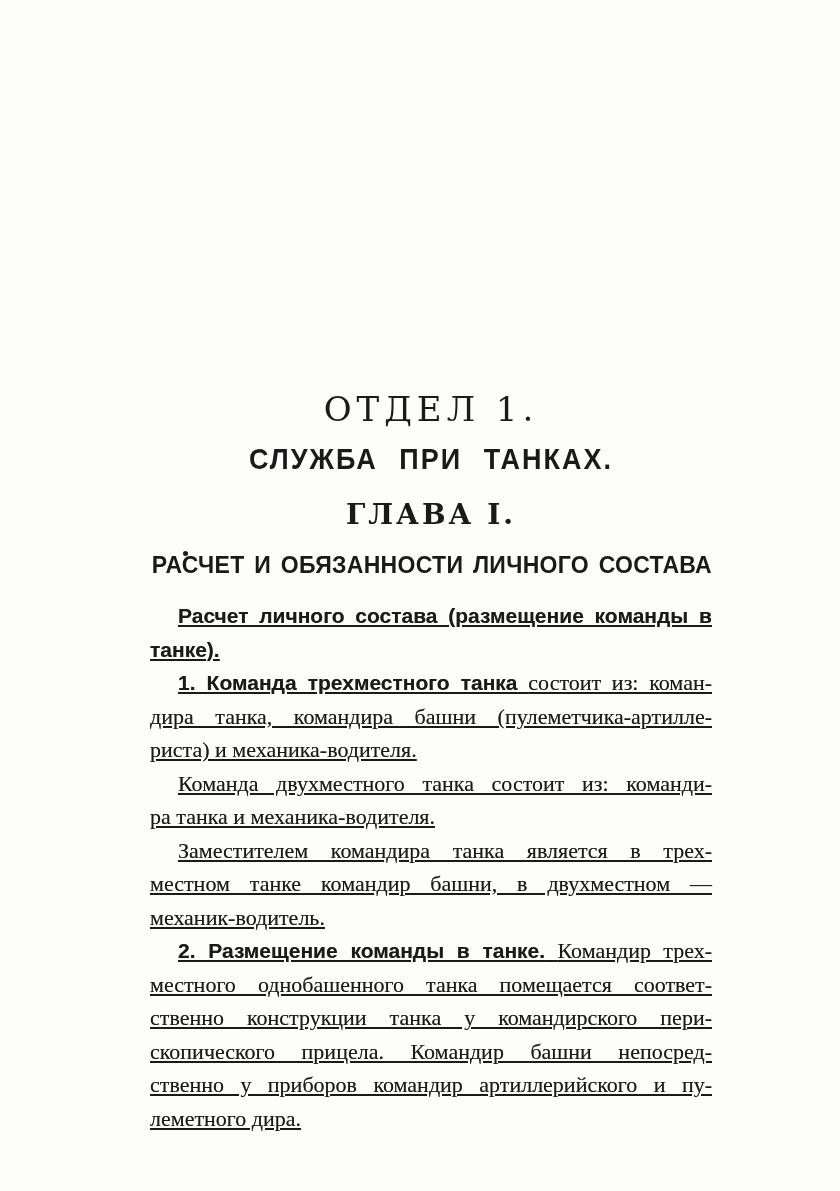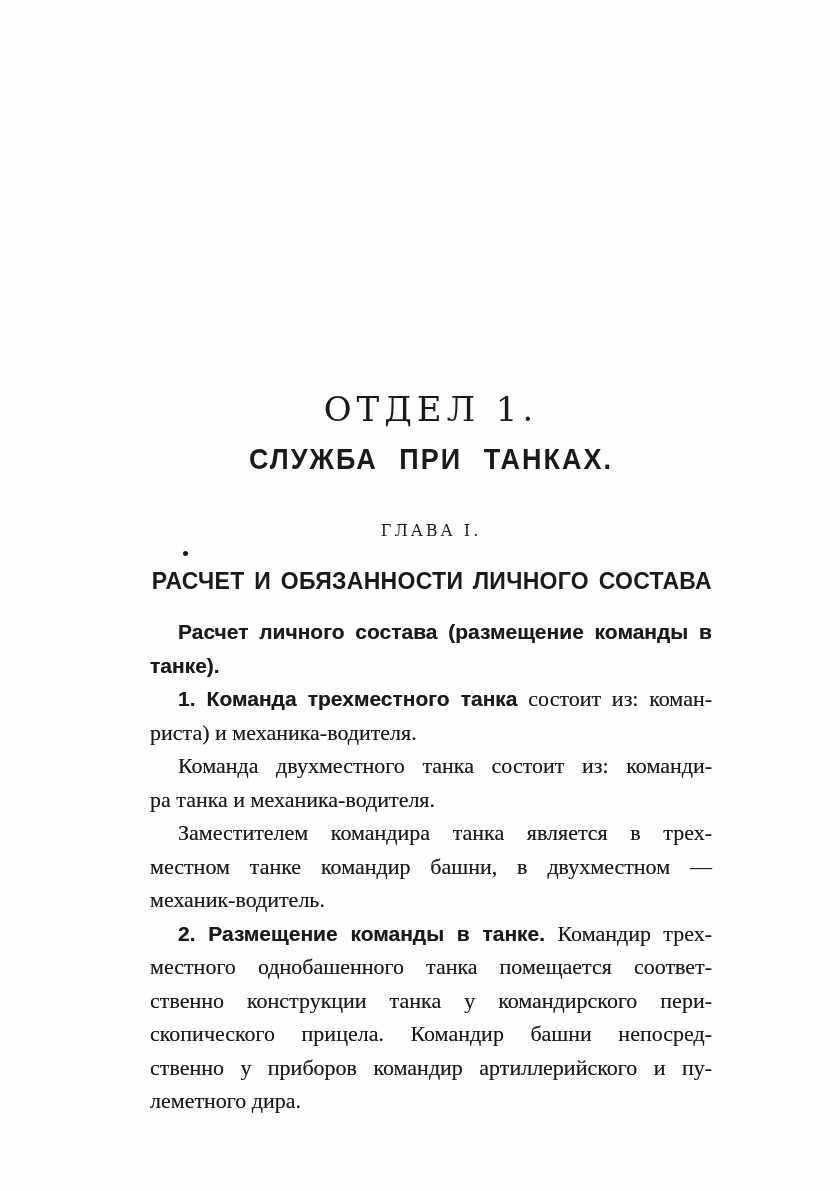--- a/index.html
+++ b/index.html
@@ -38,45 +38,46 @@
     font-weight: bold;
     font-size: 27px;
     line-height: 34px;
     letter-spacing: 2px;
     word-spacing: 12px;
     text-align: center;
     transform: scaleY(1.12);
     transform-origin: 50% 50%;
   }
   .h-chapter {
-    margin-top: 40px;
+    margin-top: 24px;
     font-family: "DejaVu Serif", serif;
-    font-size: 16px;
+    font-size: 28px;
     line-height: 30px;
     letter-spacing: 3px;
     text-align: center;
-    font-weight: 400;
+    font-weight: 700;
   }
   .h-title {
     margin-top: 20px;
     font-family: "Liberation Sans", sans-serif;
     font-weight: bold;
     font-size: 23px;
     line-height: 30px;
     letter-spacing: 0.3px;
     word-spacing: 3px;
     text-align: right;
   }
 
   
   .body-text {
     margin-top: 19px;
     font-size: 22px;
     line-height: 33.5px;
     text-shadow: 0 0 0.5px rgba(20,20,20,0.55); 
+    text-decoration: underline;
   }
   .line {
     text-align: justify;
     text-align-last: justify;
     white-space: normal;
   }
   .line.last {
     text-align: center;
     text-align-last: left;
   }
@@ -119,20 +120,21 @@
 
     <div class="body-text">
 
       <div>
         <div class="line indent lead">Расчет личного состава (размещение команды в</div>
         <div class="line last lead">танке).</div>
       </div>
 
       <div>
         <div class="line indent"><span class="lead">1. Команда трехместного танка</span> <span>состоит из: коман-</span></div>
+        <div class="line">дира танка, командира башни (пулеметчика-артилле-</div>
         <div class="line last">риста) и механика-водителя.</div>
       </div>
 
       <div>
         <div class="line indent">Команда двухместного танка состоит из: команди-</div>
         <div class="line last">ра танка и механика-водителя.</div>
       </div>
 
       <div>
         <div class="line indent">Заместителем командира танка является в трех-</div>

